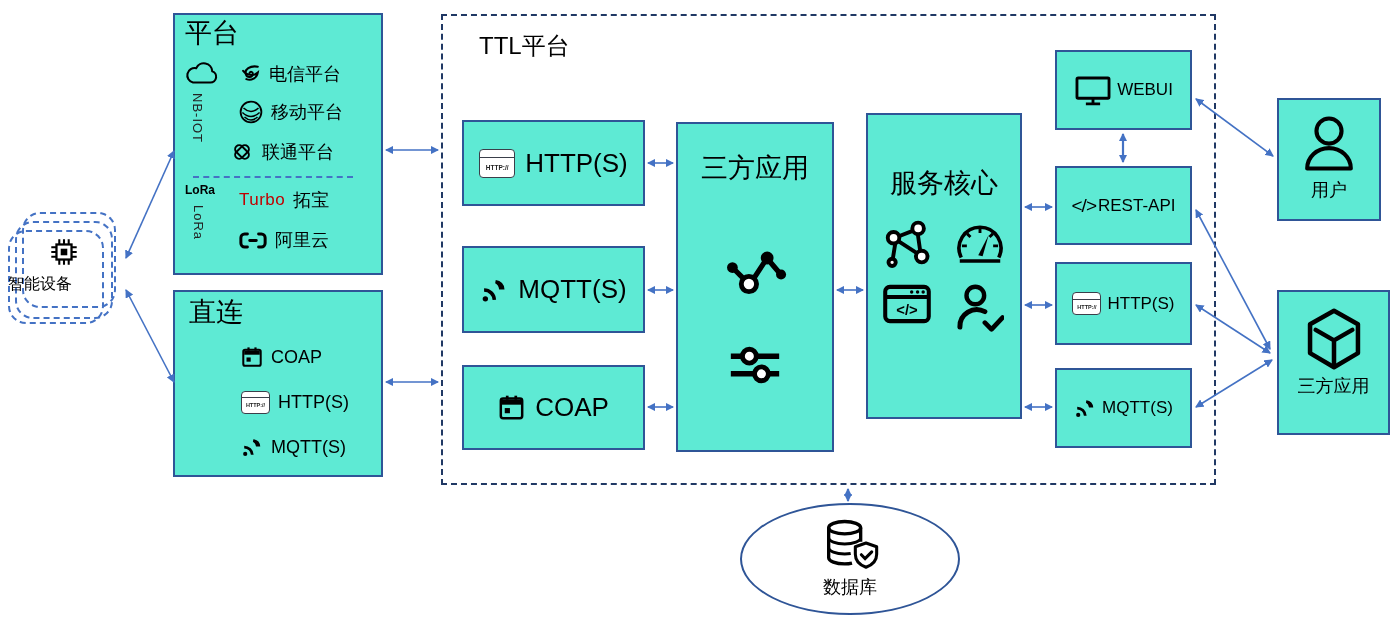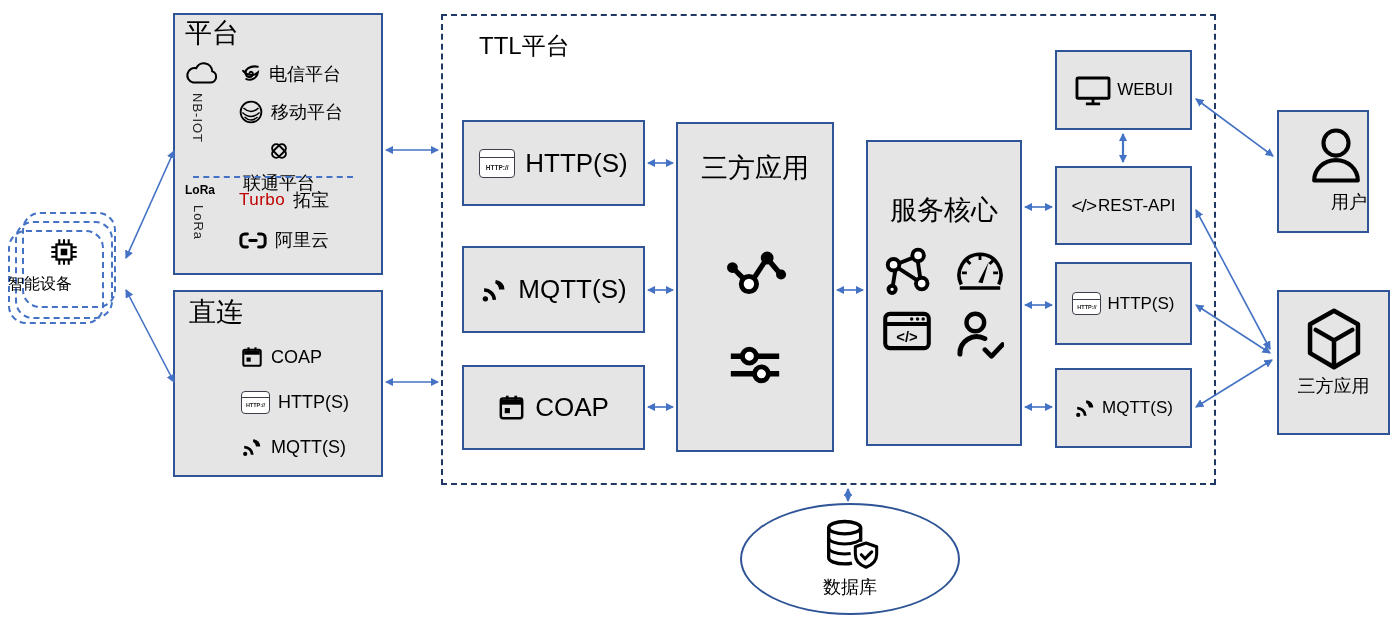--- a/index.html
+++ b/index.html
@@ -1,18 +1,18 @@
 <!DOCTYPE html>
 <html><head>
 <meta charset="utf-8">
 <style>
   html,body{margin:0;padding:0;background:#fff;}
   .canvas{position:relative;width:1400px;height:619px;background:#fff;overflow:hidden;
           font-family:"Liberation Sans","DejaVu Sans",sans-serif;color:#000;}
-  .node{position:absolute;border:2px solid #2F5597;background:#e5e5e5;box-sizing:border-box;}
+  .node{position:absolute;border:2px solid #2F5597;background:#5eead4;box-sizing:border-box;}
   .dashed-frame{position:absolute;border:2px dashed #203864;box-sizing:border-box;}
   .drect{position:absolute;border:2px dashed #4472C4;border-radius:18px;box-sizing:border-box;background:transparent;}
   .box-title{position:absolute;font-size:27px;line-height:1.25;}
   .ttl-title{position:absolute;font-size:24px;}
   .prow{position:absolute;display:flex;align-items:center;gap:8px;font-size:18px;height:26px;white-space:nowrap;}
   .vtext{position:absolute;writing-mode:vertical-rl;text-orientation:mixed;font-size:13px;color:#222;letter-spacing:1px;}
   .pdivider{position:absolute;border-top:2px dashed #4472C4;height:0;}
   .lora-badge{position:absolute;font-size:12px;font-weight:bold;}
   .turbo{color:#C00000;font-weight:normal;font-size:17px;letter-spacing:.5px;}
   .flexc{display:flex;align-items:center;justify-content:center;gap:10px;}
@@ -63,21 +63,21 @@
       </svg>
       <span>电信平台</span>
     </div>
     <div class="prow" style="left:64px;top:84px;align-items:center;">
       <svg class="icon" width="24" height="24" viewBox="0 0 24 24">
         <circle cx="12" cy="12" r="10.4" fill="none" stroke="#000" stroke-width="1.8"></circle>
         <path d="M4.5 8 q7.5 7 15 0 M3.4 12.5 q8.6 8 17.2 0 M5.5 17 q6.5 6 13 0" fill="none" stroke="#000" stroke-width="1.5"></path>
       </svg>
       <span>移动平台</span>
     </div>
-    <div class="prow" style="left:68px;top:124px;flex-direction:column;">
+    <div class="prow" style="left:55px;top:124px;">
       <svg class="icon" width="24" height="24" viewBox="0 0 24 24">
         <g fill="none" stroke="#000" stroke-width="2" transform="rotate(45 12 12)">
           <rect x="4" y="8" width="16" height="8" rx="4"></rect>
           <rect x="8" y="4" width="8" height="16" rx="4"></rect>
         </g>
       </svg>
       <span>联通平台</span>
     </div>
 
     <div class="pdivider" style="left:18px;top:161px;width:160px;"></div>
@@ -171,21 +171,21 @@
     </div>
     <div class="center-abs" style="top:220px;">
       <svg class="icon" width="58" height="42" viewBox="0 0 36 26">
         <path d="M3 7.5 H33 M3 18.5 H33" stroke="#000" stroke-width="3.4" fill="none"></path>
         <circle cx="14.5" cy="7.5" r="4.3" fill="#fff" stroke="#000" stroke-width="3"></circle>
         <circle cx="22" cy="18.5" r="4.3" fill="#fff" stroke="#000" stroke-width="3"></circle>
       </svg>
     </div>
   </div>
 
-  <div class="node" style="left:866px;top:140px;width:156px;height:306px;text-decoration:underline;">
+  <div class="node" style="left:866px;top:113px;width:156px;height:306px;text-decoration:underline;">
     <div class="center-abs" style="top:50px;">
         <span style="font-size:27px;">服务核心</span>
       </div>
     <div style="position:absolute;left:0;right:0;top:104px;display:grid;grid-template-columns:auto auto;justify-content:center;column-gap:20px;row-gap:12px;">
       <svg class="icon" width="52" height="52" viewBox="0 0 36 36">
         <g stroke="#000" stroke-width="2.7" fill="none">
           <path d="M9 13 L23 7.5 M10 14.5 L25.5 24.5 M9.5 15 L7.5 27.5 M24.5 8.5 L26.5 22.5"></path>
           <circle cx="8" cy="13" r="4" fill="#fff"></circle>
           <circle cx="25" cy="6.5" r="4" fill="#fff"></circle>
           <circle cx="27.5" cy="26" r="4" fill="#fff"></circle>
@@ -234,21 +234,21 @@
   </div>
   <div class="node flexc" style="left:1055px;top:368px;width:137px;height:80px;gap:6px;">
     <svg class="icon" width="22" height="22" viewBox="0 0 24 24">
       <circle cx="4.6" cy="19.6" r="2.3" fill="#000"></circle>
       <path d="M3.5 12 a8.8 8.8 0 0 1 8.8 8.5" fill="none" stroke="#000" stroke-width="3"></path>
       <path d="M13.5 3.5 q7 1 7.5 8 l-4.6 0 q-0.6 -4 -3.4 -5.2 z" fill="#000"></path>
     </svg>
     <span class="out-label">MQTT(S)</span>
   </div>
 
-  <div class="node flexcol" style="left:1277px;top:110px;width:92px;height:123px;align-items:flex-end;">
+  <div class="node flexcol" style="left:1277px;top:98px;width:104px;height:123px;">
     <svg class="icon" style="margin-top:14px;" width="62" height="60" viewBox="0 0 44 44">
       <circle cx="22" cy="12.5" r="9.2" fill="none" stroke="#000" stroke-width="3"></circle>
       <path d="M6 40 a16 15 0 0 1 32 0 Z" fill="none" stroke="#000" stroke-width="3" stroke-linejoin="round"></path>
     </svg>
     <span style="font-size:18px;margin-top:4px;">用户</span>
   </div>
 
   <div class="node flexcol" style="left:1277px;top:290px;width:113px;height:145px;">
     <svg class="icon" style="margin-top:14px;" width="62" height="66" viewBox="0 0 44 46">
       <path d="M22 3 L39 12.5 V33 L22 43 L5 33 V12.5 Z" fill="none" stroke="#000" stroke-width="3.2" stroke-linejoin="round"></path>

